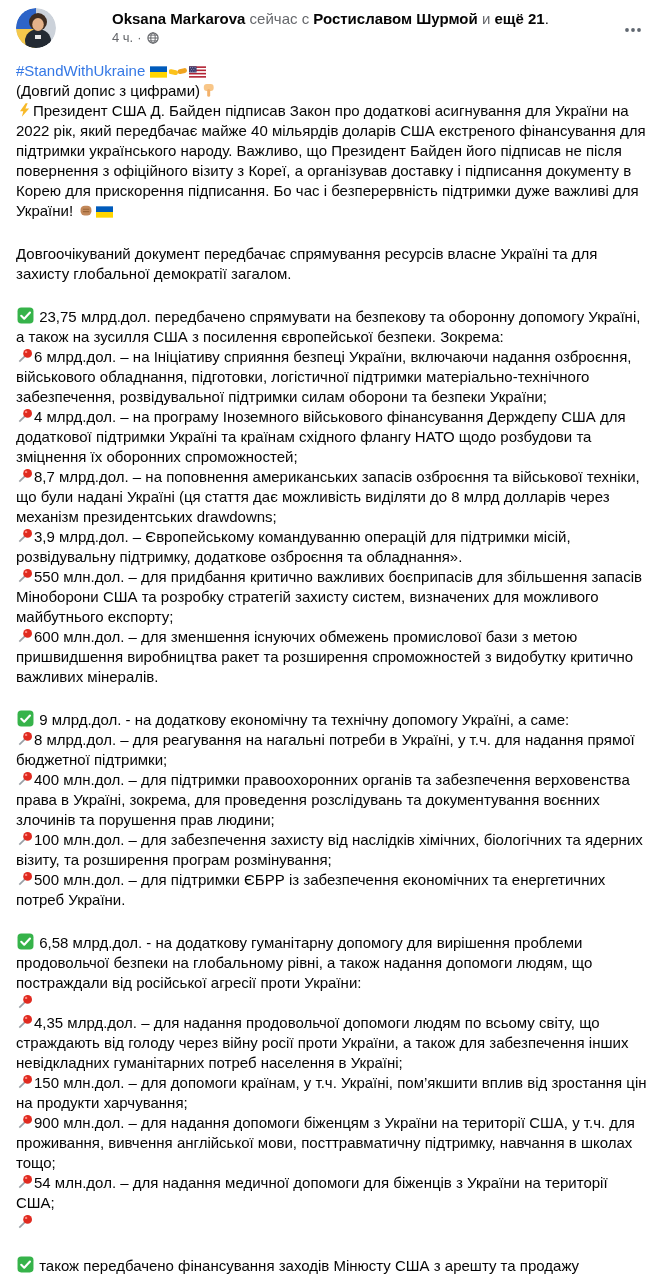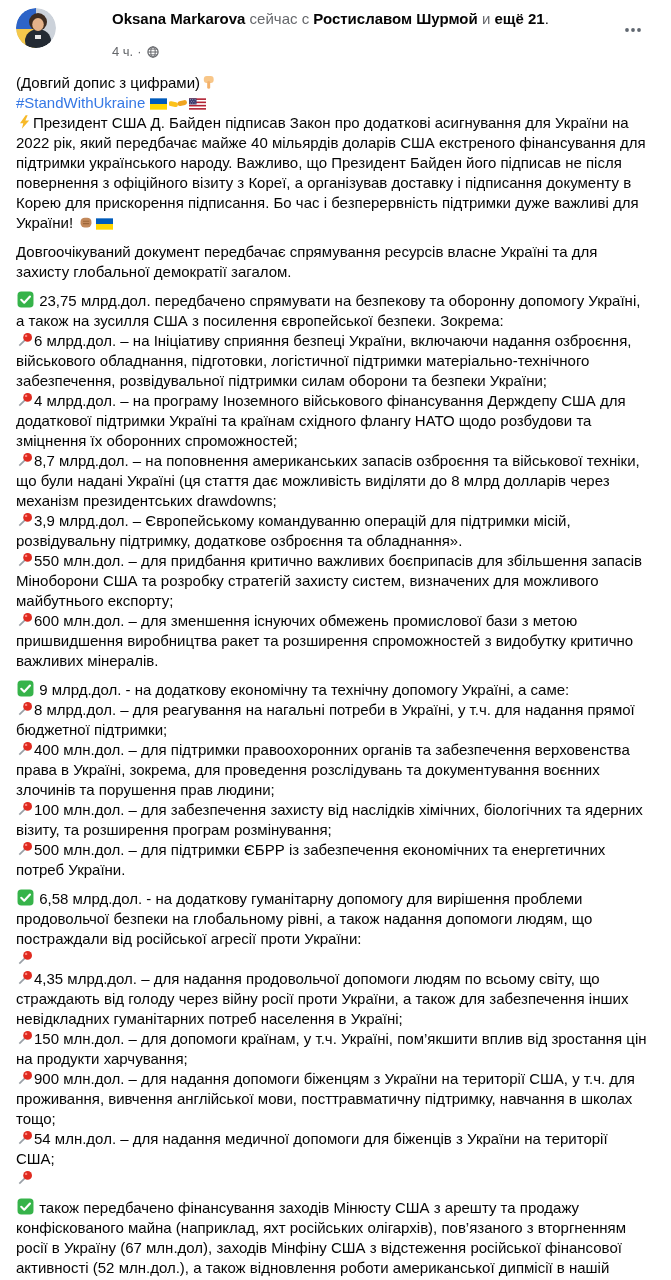--- a/index.html
+++ b/index.html
@@ -11,27 +11,27 @@
   .card { padding:8px 24px 14px 16px; position:relative; }
 
   
   .header { display:flex; align-items:flex-start; position:relative;gap:48px; }
   .avatar { width:40px; height:40px; border-radius:50%; overflow:hidden; flex:0 0 40px; cursor:pointer; }
   .avatar svg { display:block; }
   .hmeta { margin-left:8px; padding-top:1px; min-width:0; }
   .name-line { font-size:15px; line-height:19px; color:#050505; }
   .name-line a { color:#050505; font-weight:700; text-decoration:none; cursor:pointer; }
   .name-line .muted { color:#65676b; font-weight:400; }
-  .meta-line { font-size:13px; line-height:16px; color:#65676b; margin-top:16px; display:flex; align-items:center; gap:4px; }
+  .meta-line { font-size:13px; line-height:16px; color:#65676b; margin-top:2px; display:flex; align-items:center; gap:4px; }
   .meta-line a { color:#65676b; text-decoration:none; cursor:pointer; }
   .more-btn { position:absolute; right:-2px; top:10px; width:32px; height:24px; display:flex; align-items:center; justify-content:center; cursor:pointer; border-radius:6px; }
 
   
   .post-body { margin-top:13px; font-size:15px; line-height:20px; word-wrap:break-word; }
-  .block + .block { margin-top:9px; }
+  .block + .block { margin-top:23px; }
   .pline { }
   .pline a.hashtag { color:#3578e5; text-decoration:none; cursor:pointer; }
   .ptext { }
   .em { display:inline-block; vertical-align:-2px; margin:0 1px; line-height:0; }
   .em svg { display:inline-block; vertical-align:baseline; }
 </style>
 </head>
 <body>
 
 <div class="card">
@@ -82,24 +82,20 @@
           <circle cx="4" cy="10" r="1.9"></circle>
             <circle cx="10" cy="10" r="1.9"></circle>
             <circle cx="16" cy="10" r="1.9"></circle>
         </g>
       </svg>
     </div>
   </div>
 
   <div class="post-body" id="post-body">
       <div class="block">
-        <div class="pline"><span class="ptext">(Довгий допис з цифрами)</span><span class="em"><svg width="15" height="16" viewBox="0 0 16 16">
-              <rect x="3" y="1.5" width="10.5" height="7.5" rx="3.2" fill="#f8c688"></rect>
-              <rect x="6.6" y="7" width="3.2" height="8.3" rx="1.6" fill="#f3b26c"></rect>
-            </svg></span></div>
         <div class="pline"><a class="hashtag">#StandWithUkraine</a> <span class="em"><svg width="17" height="12" viewBox="0 0 18 12">
               <rect width="18" height="6" fill="#005bbb"></rect>
               <rect y="6" width="18" height="6" fill="#ffd500"></rect>
             </svg></span><span class="em"><svg width="18" height="13" viewBox="0 0 18 12">
               <rect x="-0.5" y="4.2" width="9.5" height="4.8" rx="2.4" fill="#fcc21b" transform="rotate(12 4 6.5)"></rect>
               <rect x="8.5" y="3.2" width="9.5" height="4.8" rx="2.4" fill="#f0a420" transform="rotate(-12 13 5.5)"></rect>
             </svg></span><span class="em"><svg width="17" height="12" viewBox="0 0 18 12">
               <rect width="18" height="12" fill="#fff"></rect>
               <g fill="#b22234">
                 <rect y="0" width="18" height="1.7"></rect>
@@ -112,20 +108,24 @@
                 <circle cx="1.6" cy="1.5" r="0.45"></circle>
                 <circle cx="4" cy="1.5" r="0.45"></circle>
                 <circle cx="6.4" cy="1.5" r="0.45"></circle>
                 <circle cx="2.8" cy="3.2" r="0.45"></circle>
                 <circle cx="5.2" cy="3.2" r="0.45"></circle>
                 <circle cx="1.6" cy="5" r="0.45"></circle>
                 <circle cx="4" cy="5" r="0.45"></circle>
                 <circle cx="6.4" cy="5" r="0.45"></circle>
               </g>
             </svg></span></div>
+        <div class="pline"><span class="ptext">(Довгий допис з цифрами)</span><span class="em"><svg width="15" height="16" viewBox="0 0 16 16">
+              <rect x="3" y="1.5" width="10.5" height="7.5" rx="3.2" fill="#f8c688"></rect>
+              <rect x="6.6" y="7" width="3.2" height="8.3" rx="1.6" fill="#f3b26c"></rect>
+            </svg></span></div>
         <div class="pline"><span class="em"><svg width="15" height="16" viewBox="0 0 16 16">
               <path d="M9.2 0.8 L3.2 9.4 H6.7 L5.2 15.2 L13 6.3 H8.9 L11.4 0.8 Z" fill="#f7b928"></path>
             </svg></span><span class="ptext">Президент США Д. Байден підписав Закон про додаткові асигнування для України на 2022 рік, який передбачає майже 40 мільярдів доларів США екстреного фінансування для підтримки українського народу. Важливо, що Президент Байден його підписав не після повернення з офіційного візиту з Кореї, а організував доставку і підписання документу в Корею для прискорення підписання. Бо час і безперервність підтримки дуже важливі для України! </span><span class="em"><svg width="16" height="15" viewBox="0 0 16 16">
               <rect x="2.2" y="2.8" width="11.6" height="10.5" rx="4.5" fill="#c2885a"></rect>
               <path d="M4.8 6.6h6.6 M4.8 9.2h6.6" stroke="#9c6537" stroke-width="1.1" fill="none"></path>
             </svg></span><span class="em"><svg width="17" height="12" viewBox="0 0 18 12">
               <rect width="18" height="6" fill="#005bbb"></rect>
               <rect y="6" width="18" height="6" fill="#ffd500"></rect>
             </svg></span></div>
       </div>

